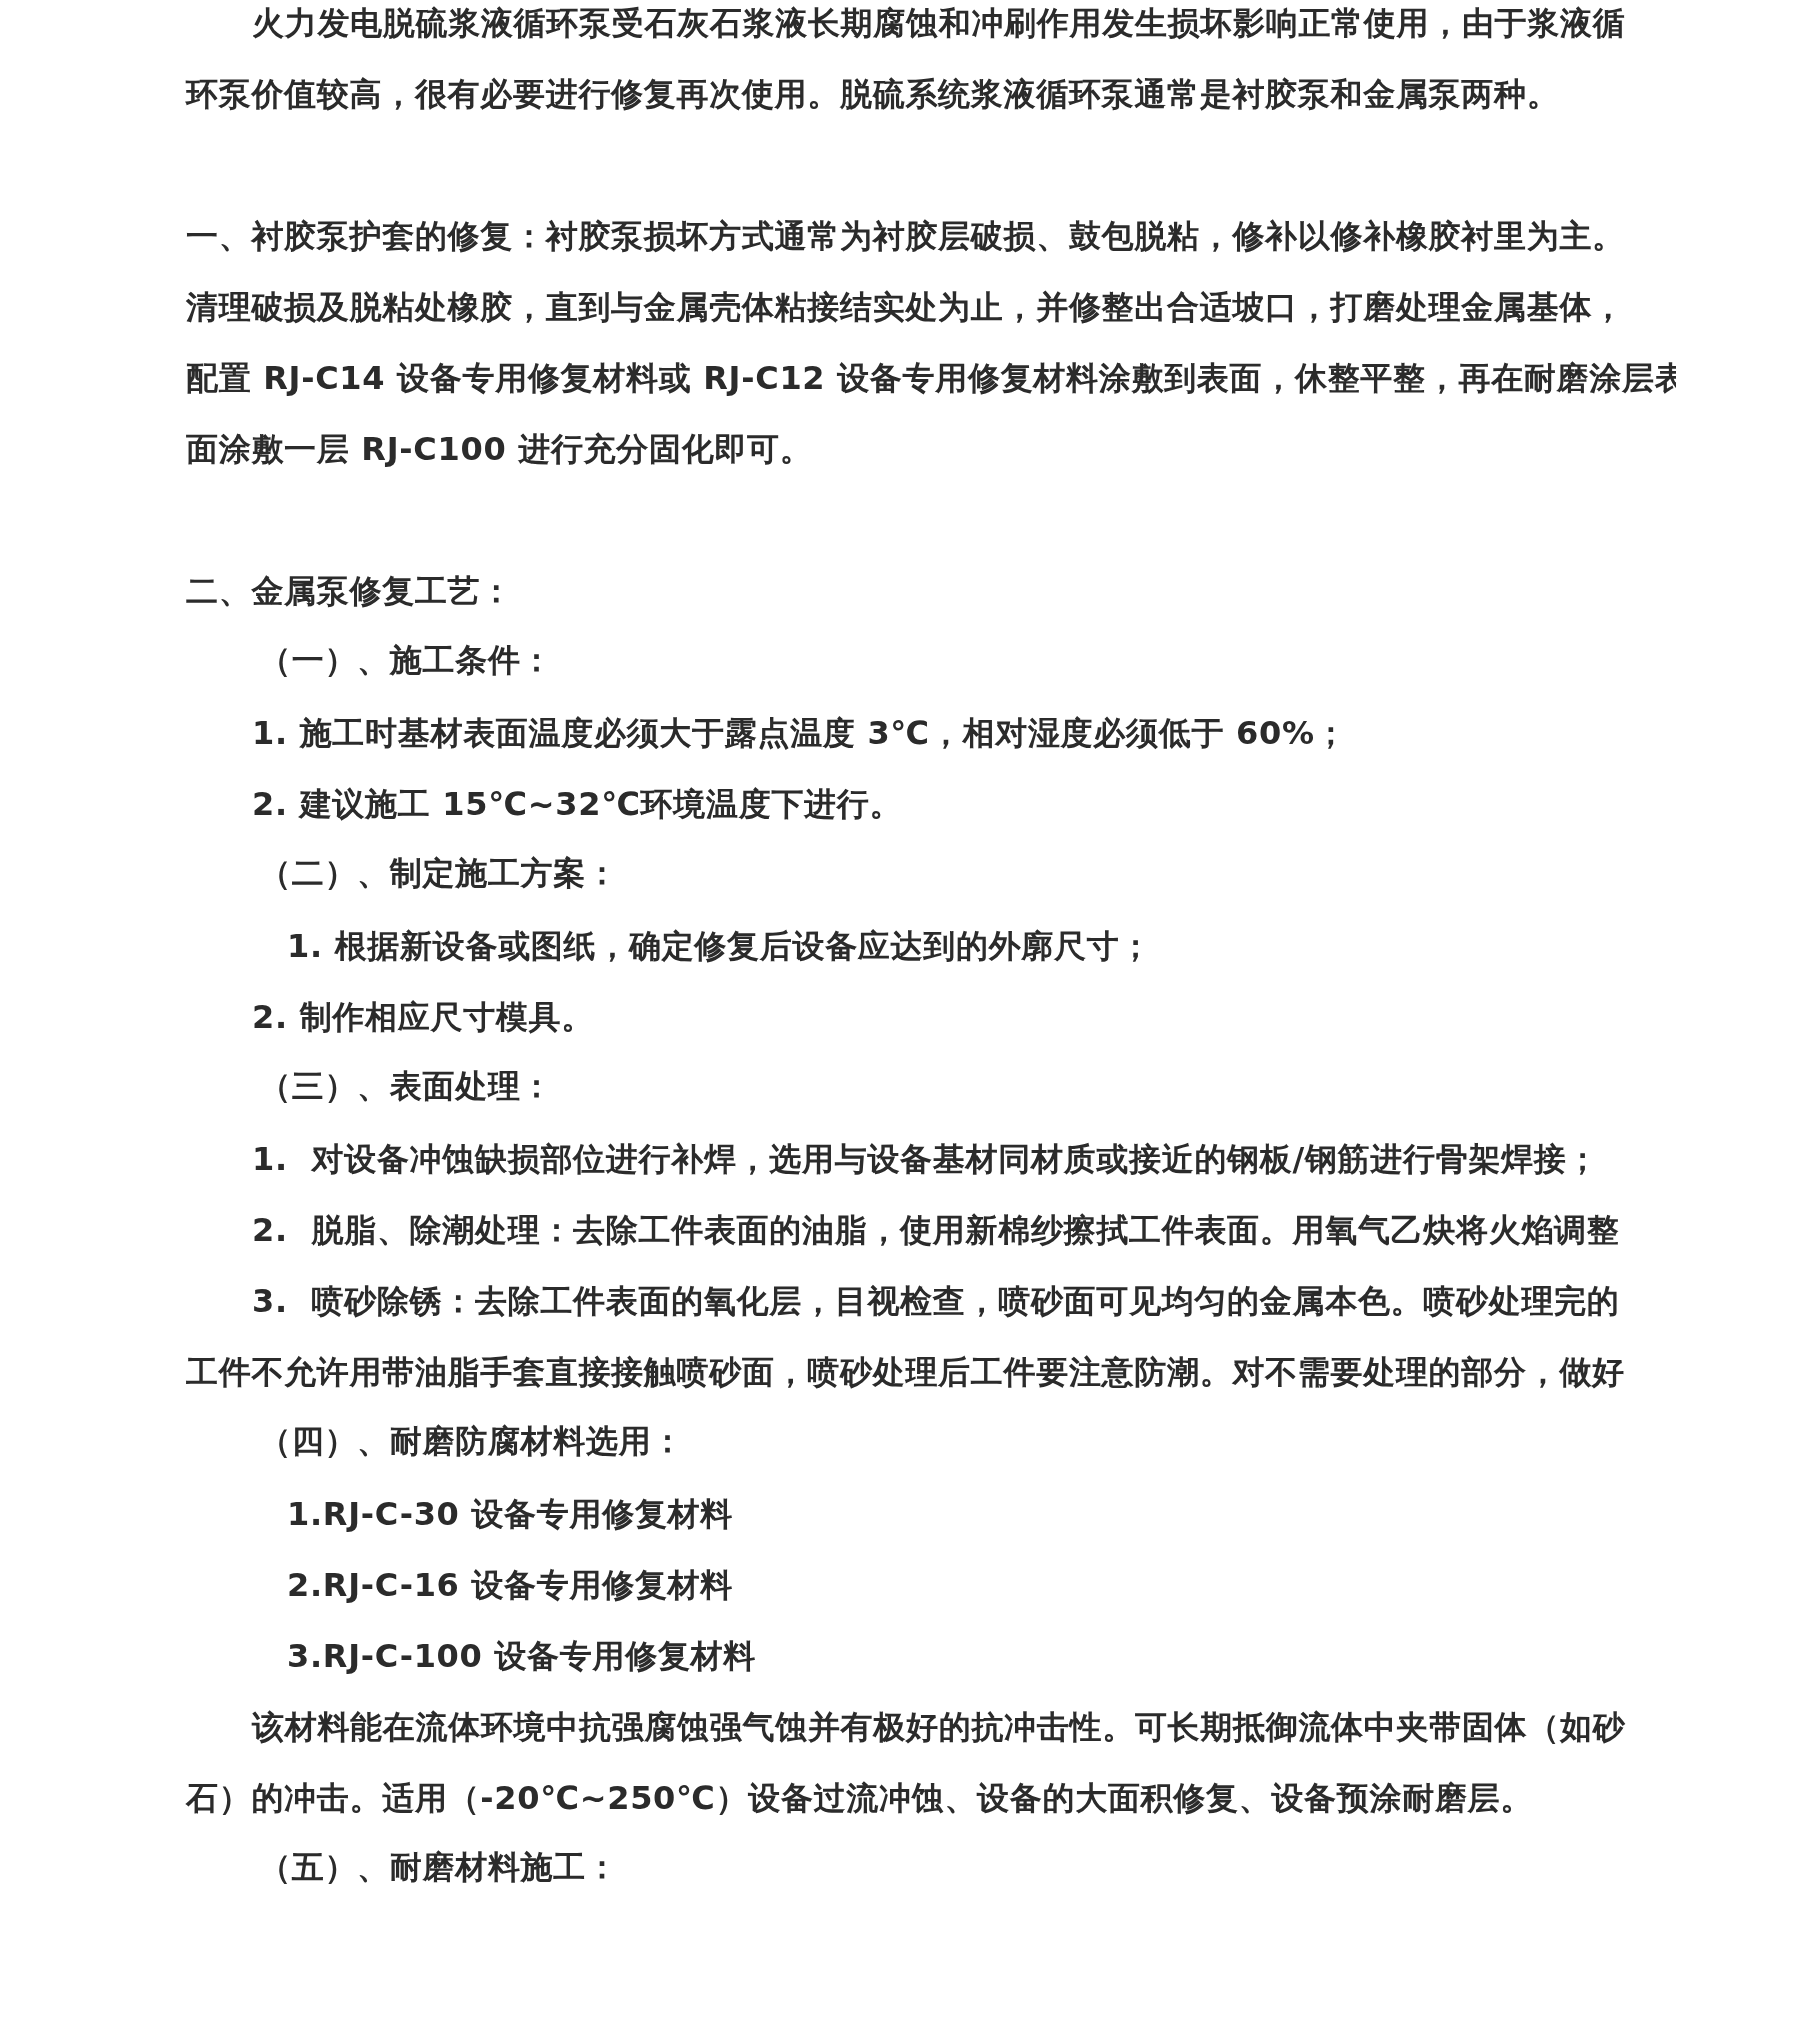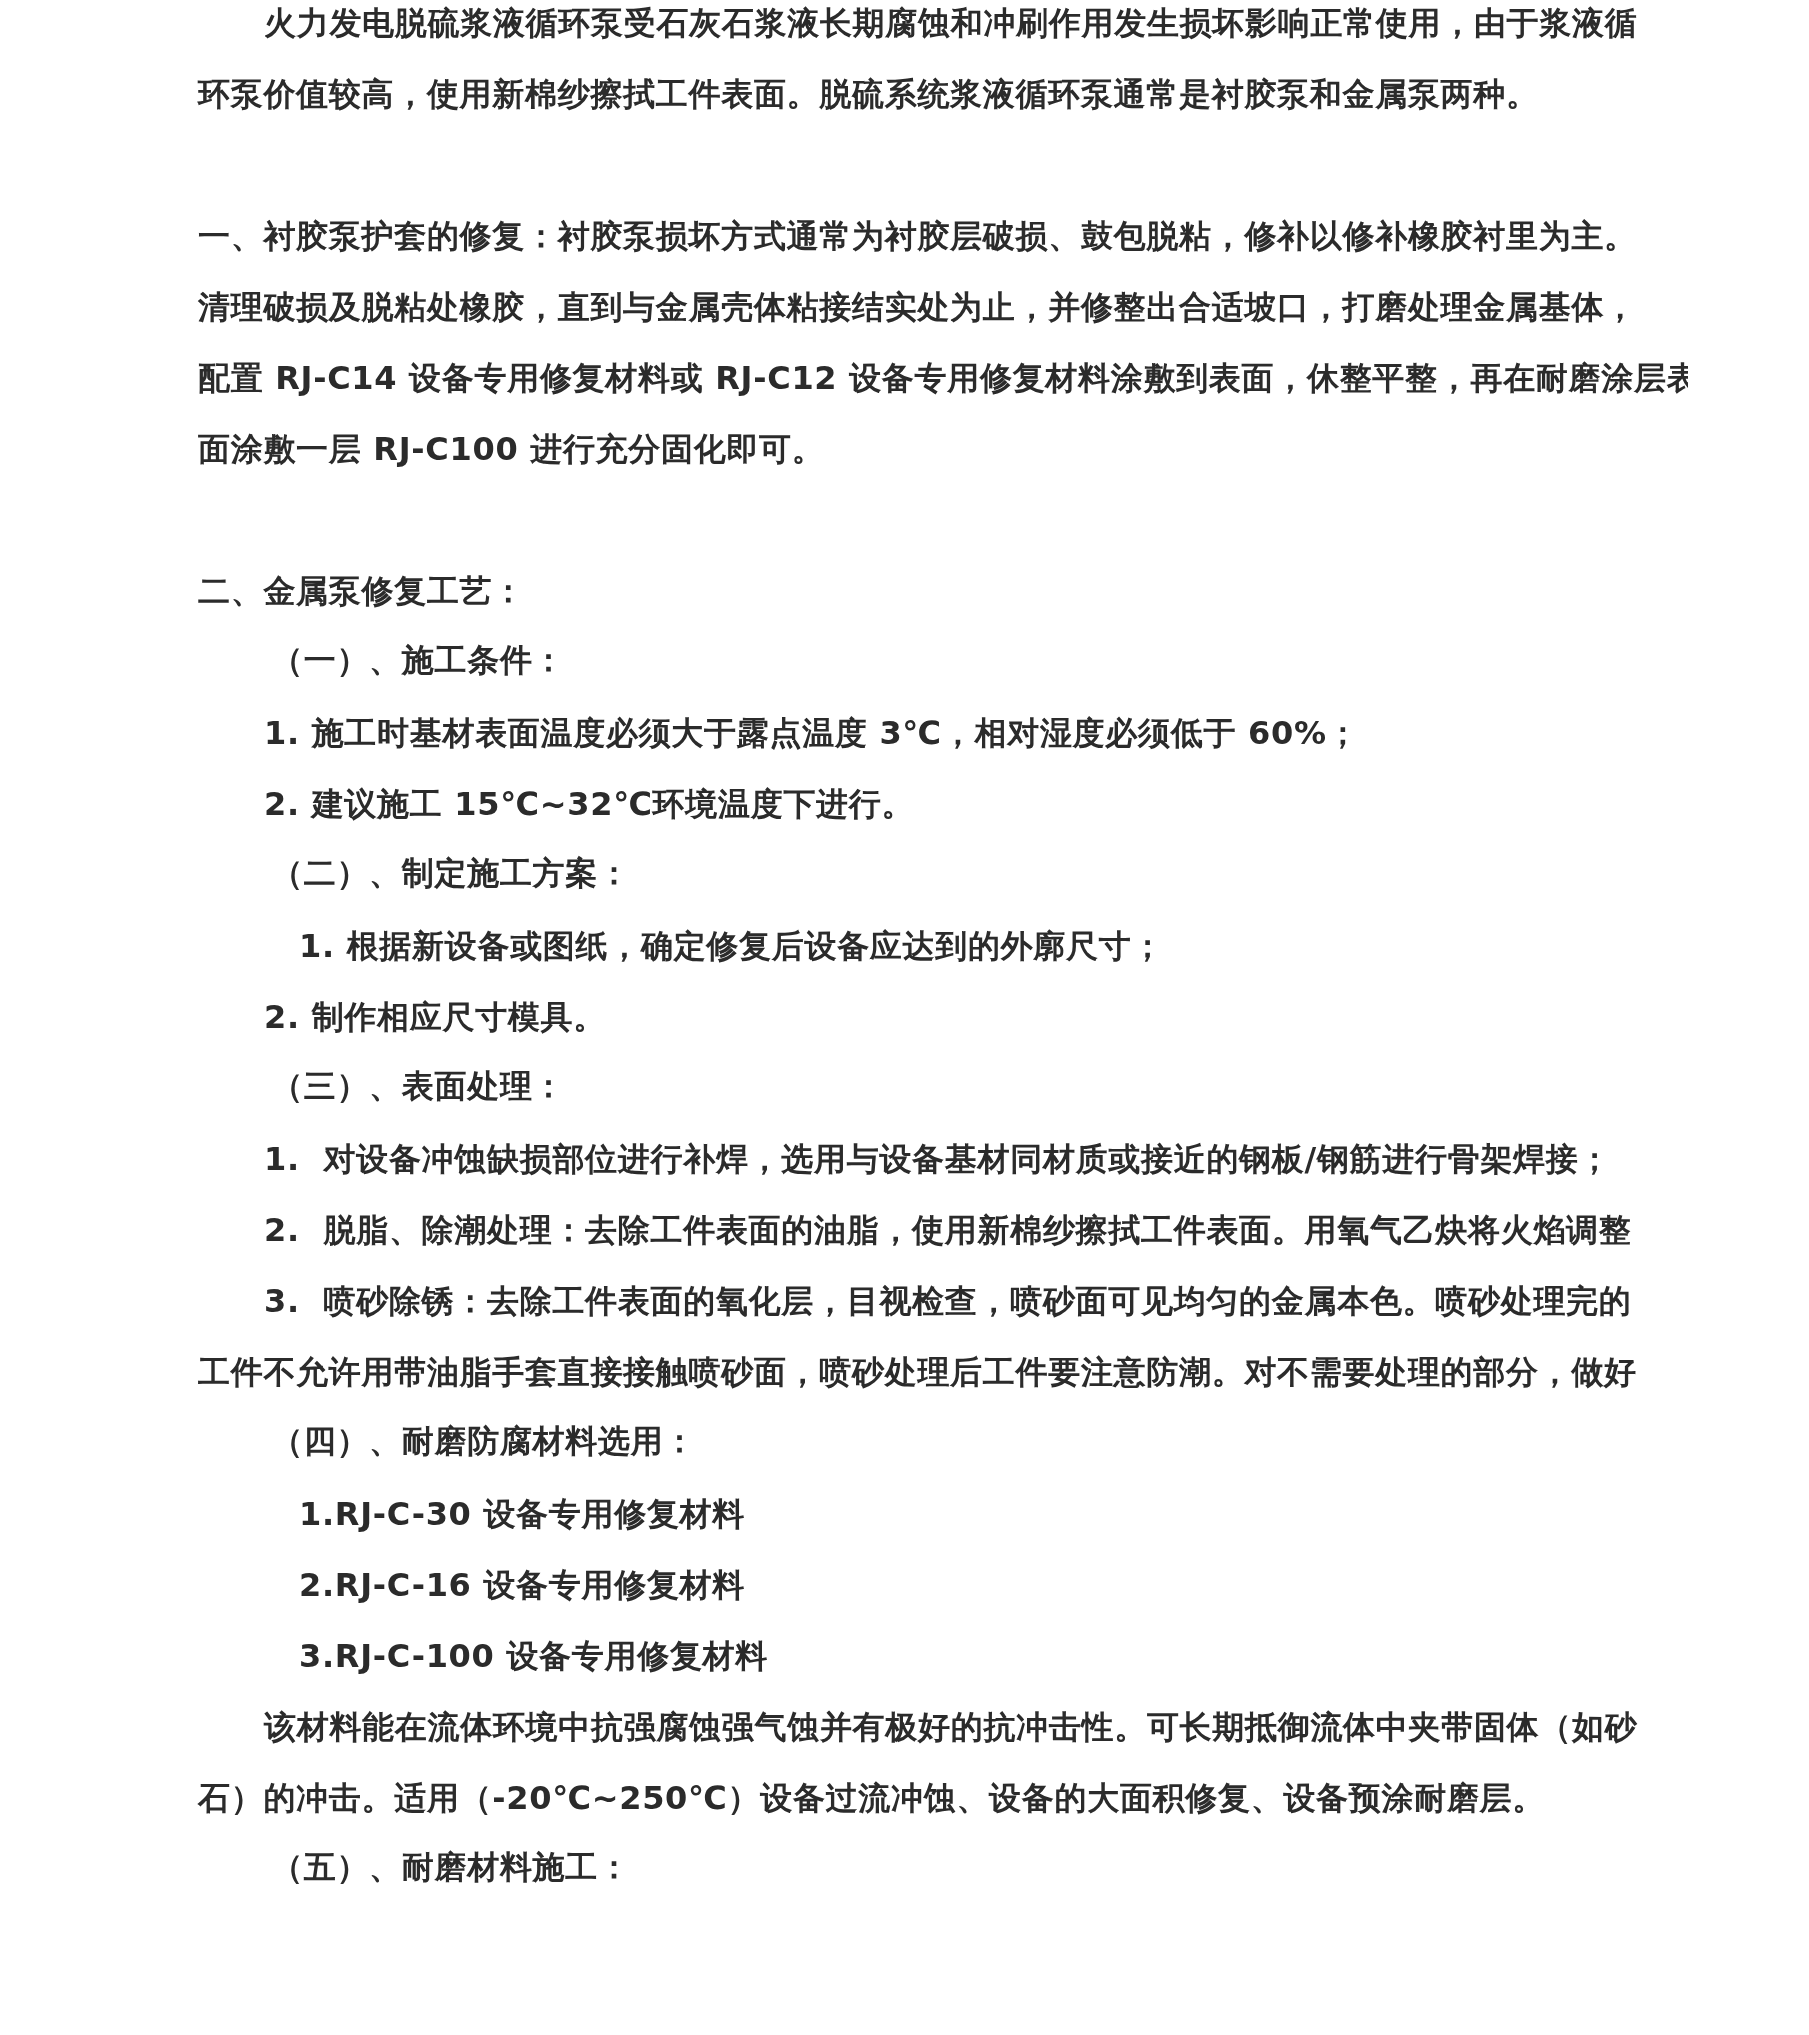--- a/index.html
+++ b/index.html
@@ -7,21 +7,20 @@
     padding: 0;
     background: #ffffff;
   }
   .page {
     position: relative;
     width: 1676px;
     height: 2035px;
     background: #ffffff;
     overflow: hidden;
     font-family: "DejaVu Sans", sans-serif;
-    margin-left: 12px;
   }
   .content {
     position: absolute;
     left: 186px;
     top: -12.4px;
     width: 1453px;
   }
   .ln {
     height: 71px;
     line-height: 71px;
@@ -37,21 +36,21 @@
   .indp { padding-left: 73px; font-family: Liberation Mono, monospace; }  
   .ind3 { padding-left: 101px; }  
 </style>
 </head>
 <body>
 
 <div class="page">
   <div class="content">
 
     <div class="ln ind2">火力发电脱硫浆液循环泵受石灰石浆液长期腐蚀和冲刷作用发生损坏影响正常使用，由于浆液循</div>
-    <div class="ln">环泵价值较高，使用新棉纱擦拭工件表面。脱硫系统浆液循环泵通常是衬胶泵和金属泵两种。</div>
+    <div class="ln">环泵价值较高，很有必要进行修复再次使用。脱硫系统浆液循环泵通常是衬胶泵和金属泵两种。</div>
 
     <div class="ln blank"></div>
 
     <div class="ln">一、衬胶泵护套的修复：衬胶泵损坏方式通常为衬胶层破损、鼓包脱粘，修补以修补橡胶衬里为主。</div>
     <div class="ln">清理破损及脱粘处橡胶，直到与金属壳体粘接结实处为止，并修整出合适坡口，打磨处理金属基体，</div>
     <div class="ln">配置 RJ-C14 设备专用修复材料或 RJ-C12 设备专用修复材料涂敷到表面，休整平整，再在耐磨涂层表</div>
     <div class="ln">面涂敷一层 RJ-C100 进行充分固化即可。</div>
 
     <div class="ln blank"></div>
 

